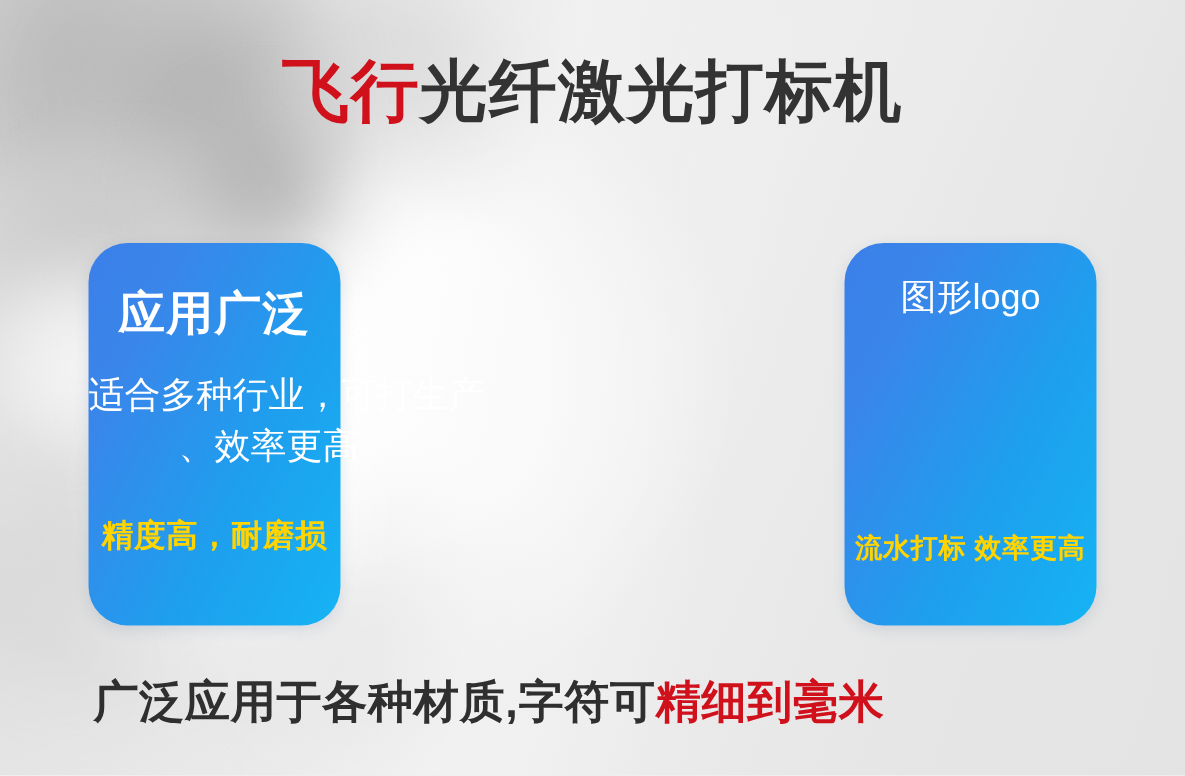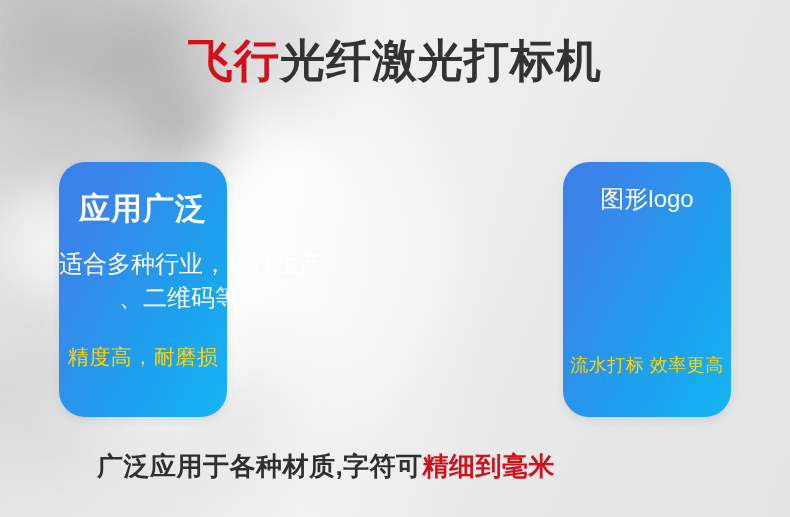--- a/index.html
+++ b/index.html
@@ -114,40 +114,40 @@
     white-space: nowrap;
   }
   .card-body span { display: block; }
   .card-accent {
     position: absolute;
     left: 0;
     right: 0;
     bottom: 52px;
     color: #ffd400;
     font-size: 21px;
-    font-weight: normal;
+    font-weight: bold;
     text-align: center;
     letter-spacing: 0.5px;
     white-space: nowrap;
   }
   
   .card-1 .card-body { width: 240px; margin-left: auto; margin-right: auto; }
   .card-1 .card-accent { bottom: 46px; }
   .card-2 .card-accent { bottom: 46px; }
   .card-3 .card-body { width: 222px; }
   .card-3 .card-accent { bottom: 40px; font-size: 18px; }
 
   
   .footer {
     position: absolute;
     top: 452px;
     left: 0;
     width: 652px;
     text-align: center;
-    font-size: 26px;
+    font-size: 30px;
     font-weight: bold;
     line-height: 1.1;
     letter-spacing: 0.5px;
     white-space: nowrap;
   }
   .footer .ft-dark { color: #2f2f2f; }
   .footer .ft-red  { color: #d0111b; }
 </style>
 </head>
 <body>
@@ -167,21 +167,21 @@
   <div class="bg-wash"></div>
 
   <div class="headline"><span class="hl-red">飞行</span><span class="hl-dark">光纤激光打标机</span></div>
 
   <div class="cards">
 
     <div class="card card-1">
       <div class="card-title">应用广泛</div>
       <div class="card-body">
         <span>适合多种行业，可打生产</span>
-        <span>、二维码等</span>
+        <span>、效率更高</span>
       </div>
       <div class="card-accent">精度高，耐磨损</div>
     </div>
 
 
     <div class="card card-3">
       <div class="card-body">
         <span>图形logo</span>
       </div>
       <div class="card-accent">流水打标 效率更高</div>

